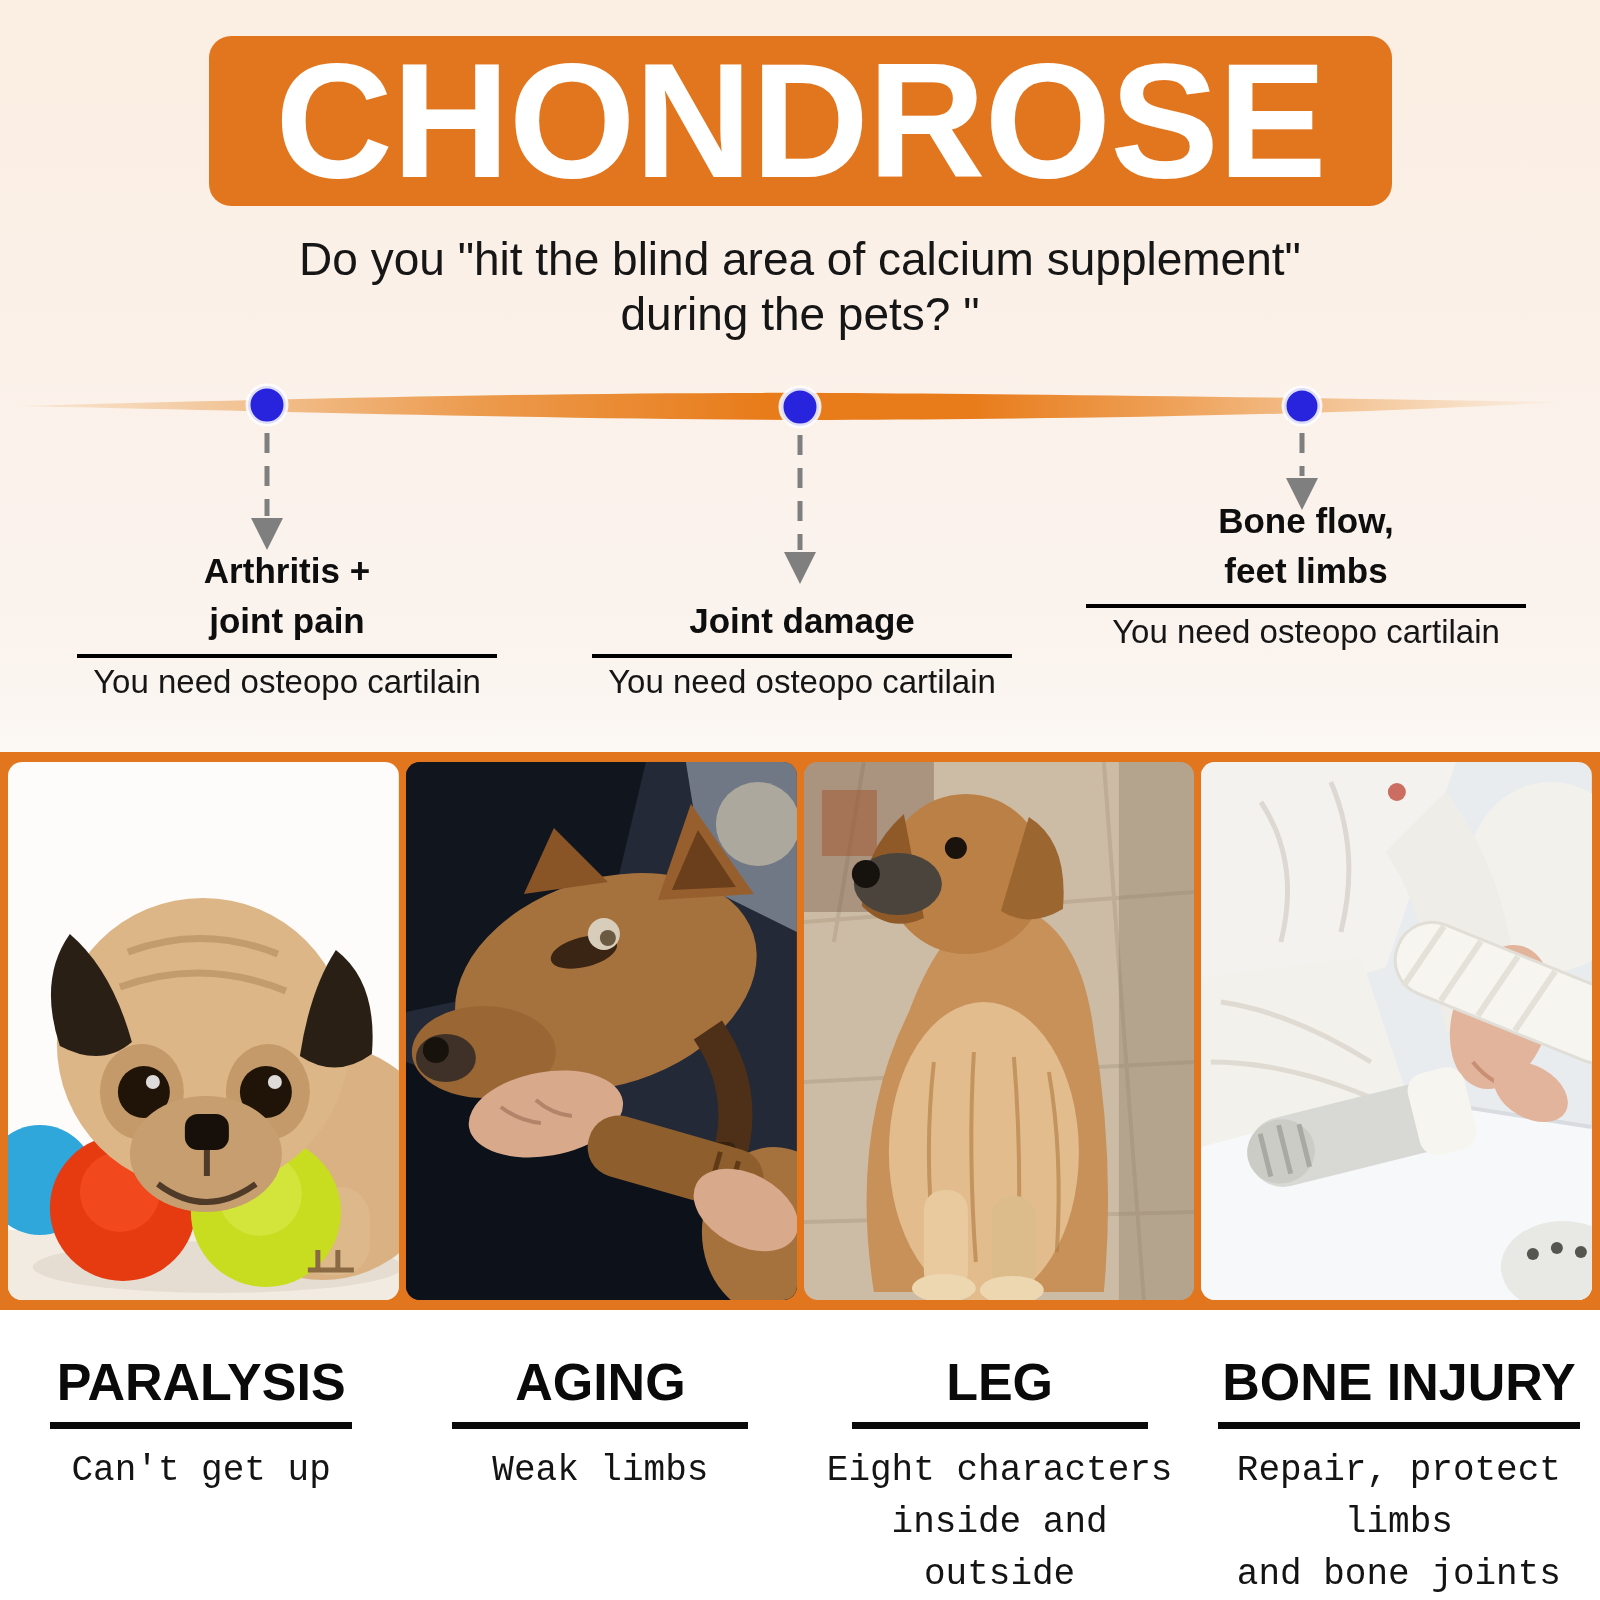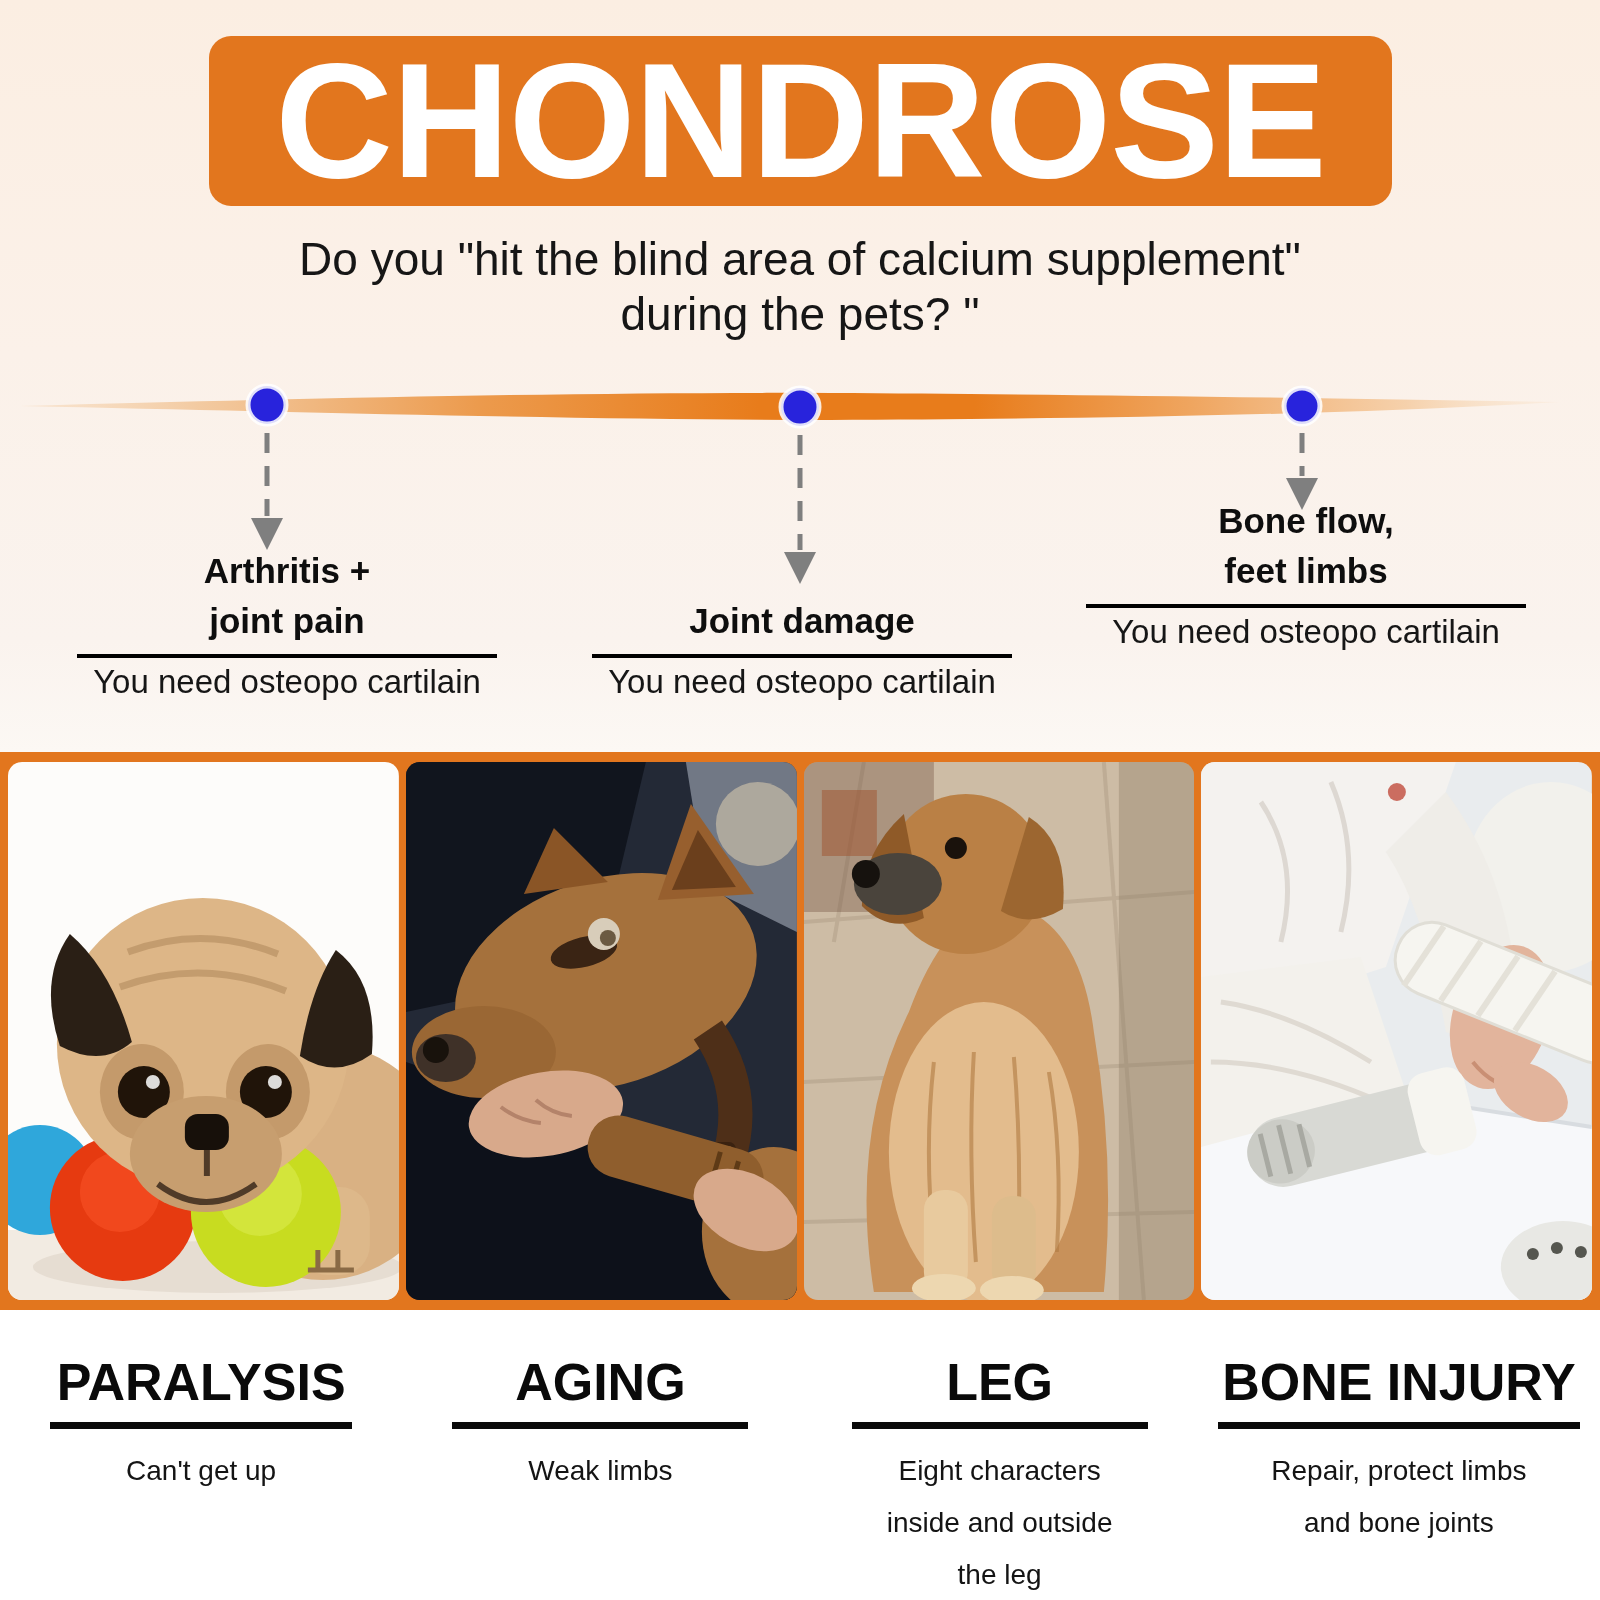--- a/index.html
+++ b/index.html
@@ -46,21 +46,21 @@
     position:absolute;left:0;top:1352px;width:1600px;box-sizing:border-box;
     display:grid;grid-template-columns:repeat(4,1fr);gap:13px;padding:0 8px;
   }
   .caption{text-align:center;}
   .caption .cap-label{font-size:52px;font-weight:700;line-height:60px;color:#0A0A0A;}
   .caption .cap-rule{height:7px;background:#0A0A0A;margin:10px auto 16px;}
   .caption:nth-child(1) .cap-rule{width:302px;}
   .caption:nth-child(2) .cap-rule{width:296px;}
   .caption:nth-child(3) .cap-rule{width:296px;}
   .caption:nth-child(4) .cap-rule{width:362px;}
-  .caption .cap-desc{font-size:28px;line-height:52px;color:#141414;}
+  .caption .cap-desc{font-size:36px;line-height:52px;color:#141414;font-family:Liberation Mono, monospace;}
 </style>
 </head>
 <body>
 
 <div class="canvas">
 
   <div class="title-banner">
     <h1>CHONDROSE</h1>
   </div>
 

